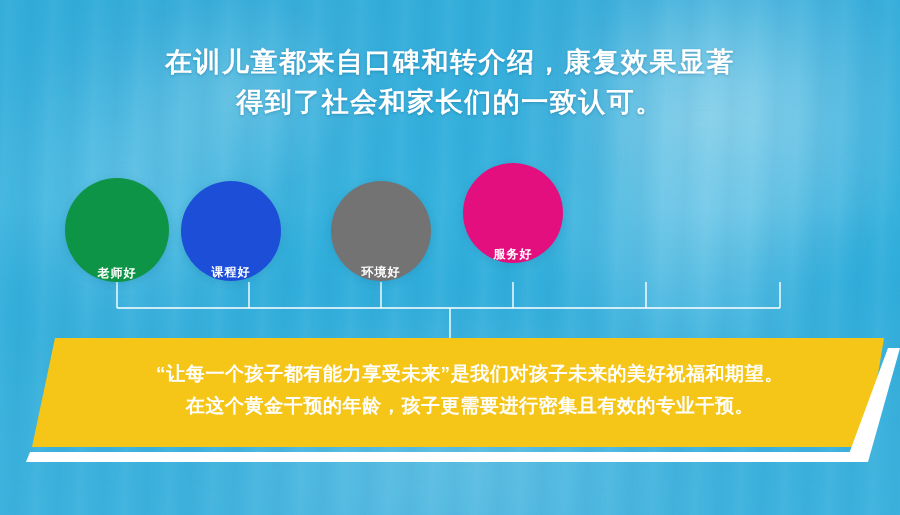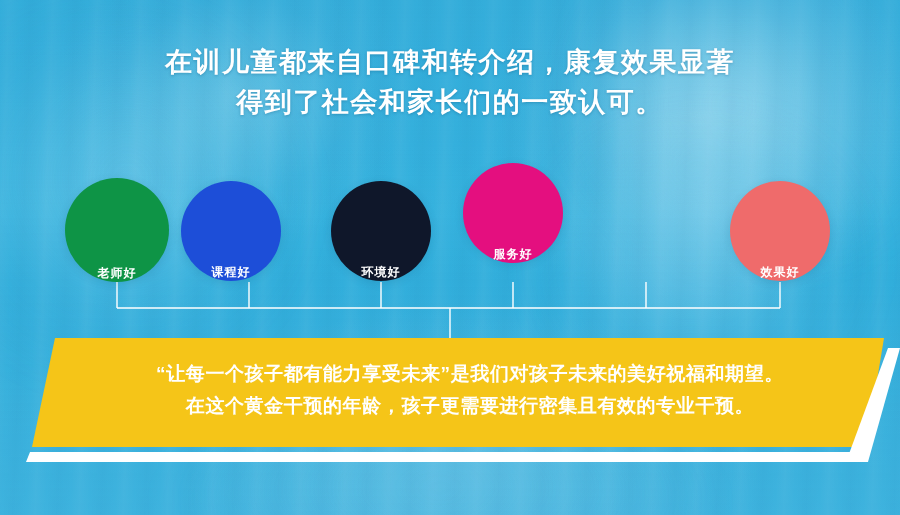--- a/index.html
+++ b/index.html
@@ -138,28 +138,25 @@
       </g>
   </svg>
 
   <div class="circle-row" id="circle-row">
       <div class="pill" style="left: 65px; top: 178px; width: 104px; height: 104px; background: rgb(14, 148, 70);">
         <span>老师好</span>
       </div>
       <div class="pill" style="left: 181px; top: 181px; width: 100px; height: 100px; background: #1d4ed8;">
         <span>课程好</span>
       </div>
-      <div class="pill" style="left: 331px; top: 181px; width: 100px; height: 100px; background: #0f172a;">
+      <div class="pill" style="left: 331px; top: 181px; width: 100px; height: 100px; background: #737373;">
         <span>环境好</span>
       </div>
       <div class="pill" style="left: 463px; top: 163px; width: 100px; height: 100px; background: rgb(228, 15, 127);">
         <span>服务好</span>
-      </div>
-      <div class="pill" style="left: 730px; top: 181px; width: 100px; height: 100px; background: rgb(239, 107, 107);">
-        <span>效果好</span>
       </div>
     </div>
 
   <div class="banner-wrap">
     <svg width="900" height="140" viewBox="0 0 900 140" xmlns="http://www.w3.org/2000/svg">
       <polygon id="banner-poly" points="55,8 884,8 866,117 32,117" fill="#f5c518"></polygon>
       <polygon id="banner-edge-right" points="888,18 900,18 868,132 846,132" fill="#ffffff"></polygon>
       <polygon id="banner-edge-bottom" points="30,122 868,122 866,132 26,132" fill="#ffffff"></polygon>
     </svg>
     <div class="banner-text">

